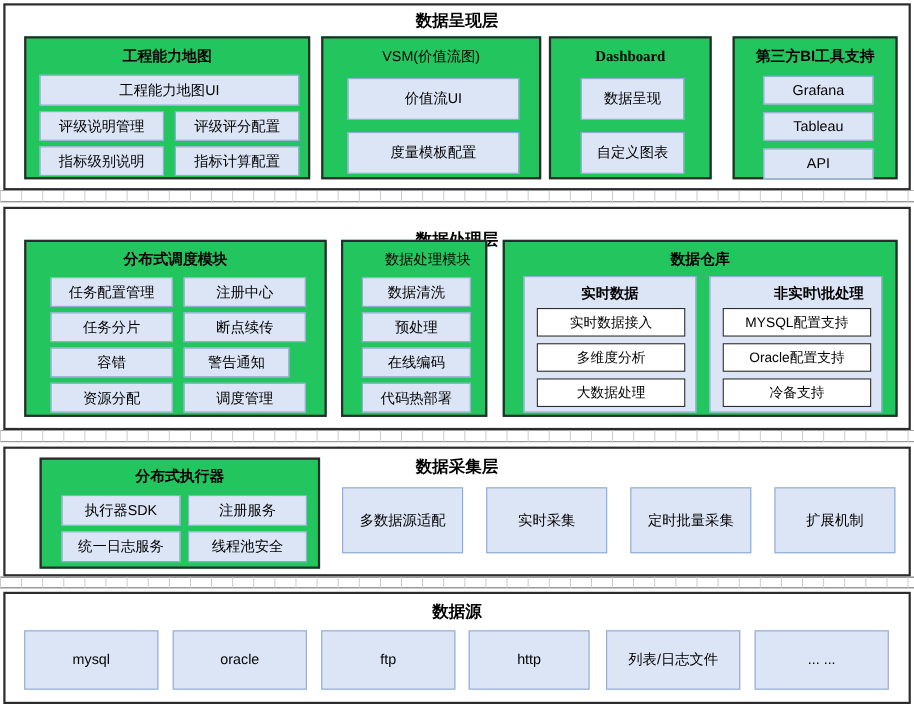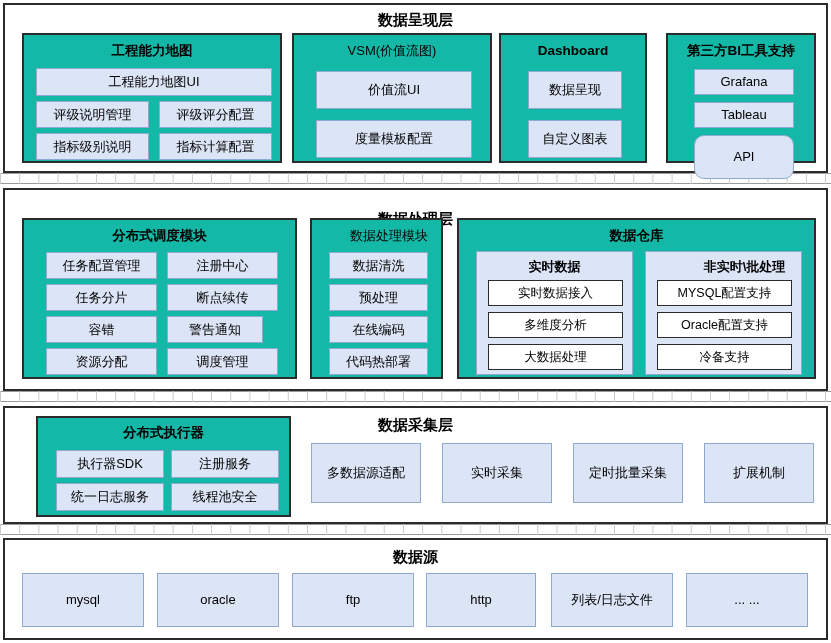--- a/index.html
+++ b/index.html
@@ -52,21 +52,21 @@
     font-size: 15px;
     line-height: 18px;
     color: #000000;
   }
 
   
   .group {
     position: absolute;
     box-sizing: border-box;
     border: 2px solid #2b2b2b;
-    background: #14b8a6;
+    background: #22c55e;
   }
   .group-title {
     position: absolute;
     left: 0; right: 0;
     text-align: center;
     font-weight: bold;
     font-size: 13.5px;
     line-height: 16px;
   }
   .group-title.thin {
@@ -139,31 +139,31 @@
       <div class="leaf" style="left:12px; top:98px; width:113px; height:27px;">指标级别说明</div>
       <div class="leaf" style="left:135px; top:98px; width:113px; height:27px;">指标计算配置</div>
     </div>
 
     <div class="group" style="left:287px; top:28px; width:200px; height:130px;">
       <div class="group-title thin" style="top:8px;">VSM(价值流图)</div>
       <div class="leaf" style="left:22px; top:36px; width:156px; height:38px;">价值流UI</div>
       <div class="leaf" style="left:22px; top:85px; width:156px; height:38px;">度量模板配置</div>
     </div>
 
-    <div class="group" style="left:494px; top:28px; width:148px; height:130px;">
+    <div class="group" style="left:494px; top:28px; width:148px; height:130px;font-family:Liberation Serif, serif;">
       <div class="group-title" style="top:8px;">Dashboard</div>
       <div class="leaf" style="left:27px; top:36px; width:94px; height:38px;">数据呈现</div>
       <div class="leaf" style="left:27px; top:85px; width:94px; height:38px;">自定义图表</div>
     </div>
 
     <div class="group" style="left:661px; top:28px; width:150px; height:130px;">
       <div class="group-title" style="top:8px;">第三方BI工具支持</div>
       <div class="leaf" style="left:26px; top:34px; width:100px; height:26px;">Grafana</div>
       <div class="leaf" style="left:26px; top:67px; width:100px; height:26px;">Tableau</div>
-      <div class="leaf" style="left:26px; top:100px; width:100px; height:44px;border-radius:10px;">API</div>
+      <div class="leaf" style="left:26px; top:100px; width:100px; height:28px;">API</div>
     </div>
   </div>
 
   <div class="layer" style="left:3px; top:188px; width:825px; height:203px;">
     <div class="layer-title" style="top:6px;margin-top:14px;">数据处理层</div>
 
     <div class="group" style="left:17px; top:28px; width:275px; height:161px;">
       <div class="group-title" style="top:8px;">分布式调度模块</div>
       <div class="leaf" style="left:22px; top:32px; width:111px; height:27px;">任务配置管理</div>
       <div class="leaf" style="left:143px; top:32px; width:111px; height:27px;">注册中心</div>

